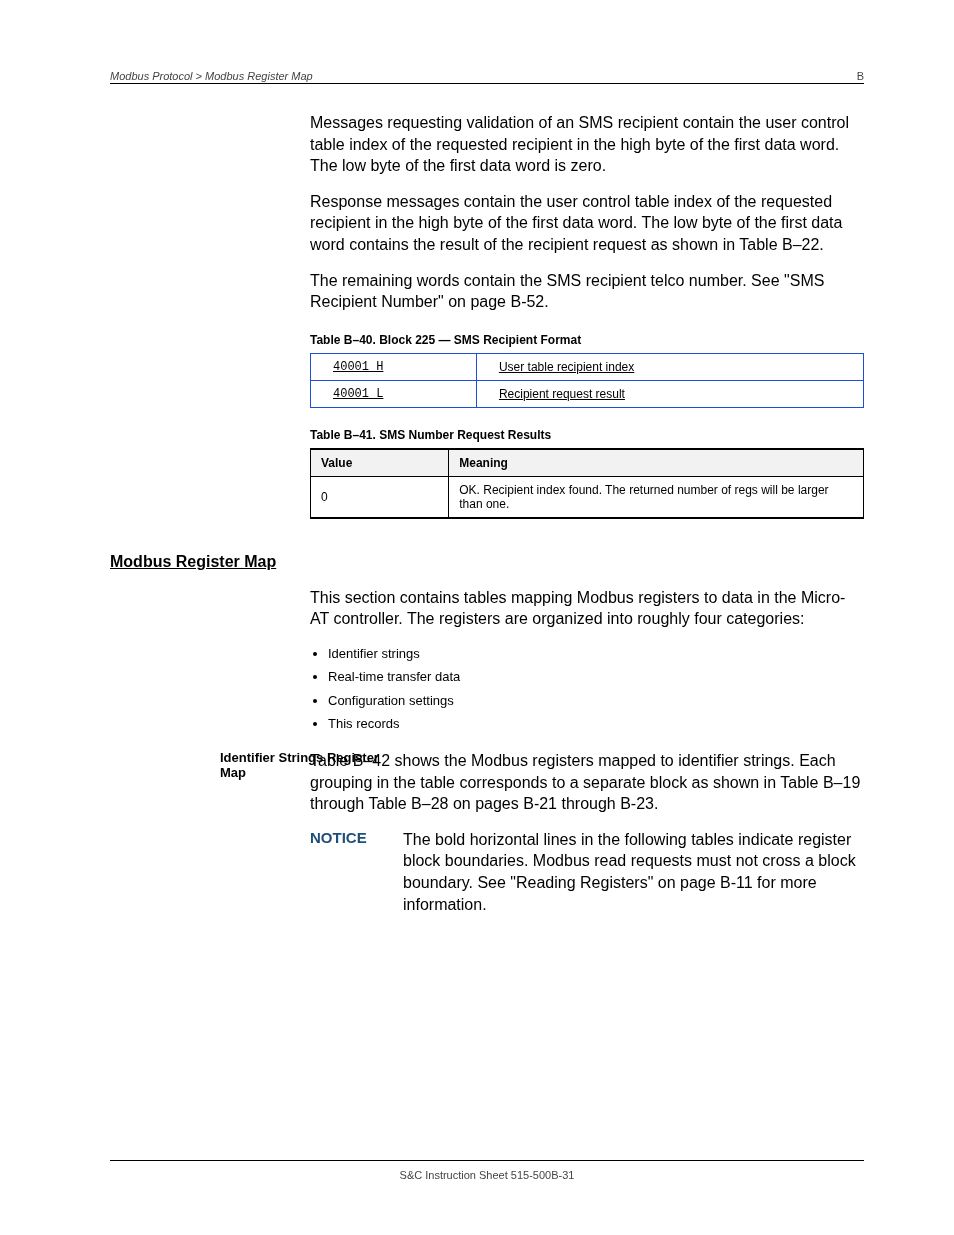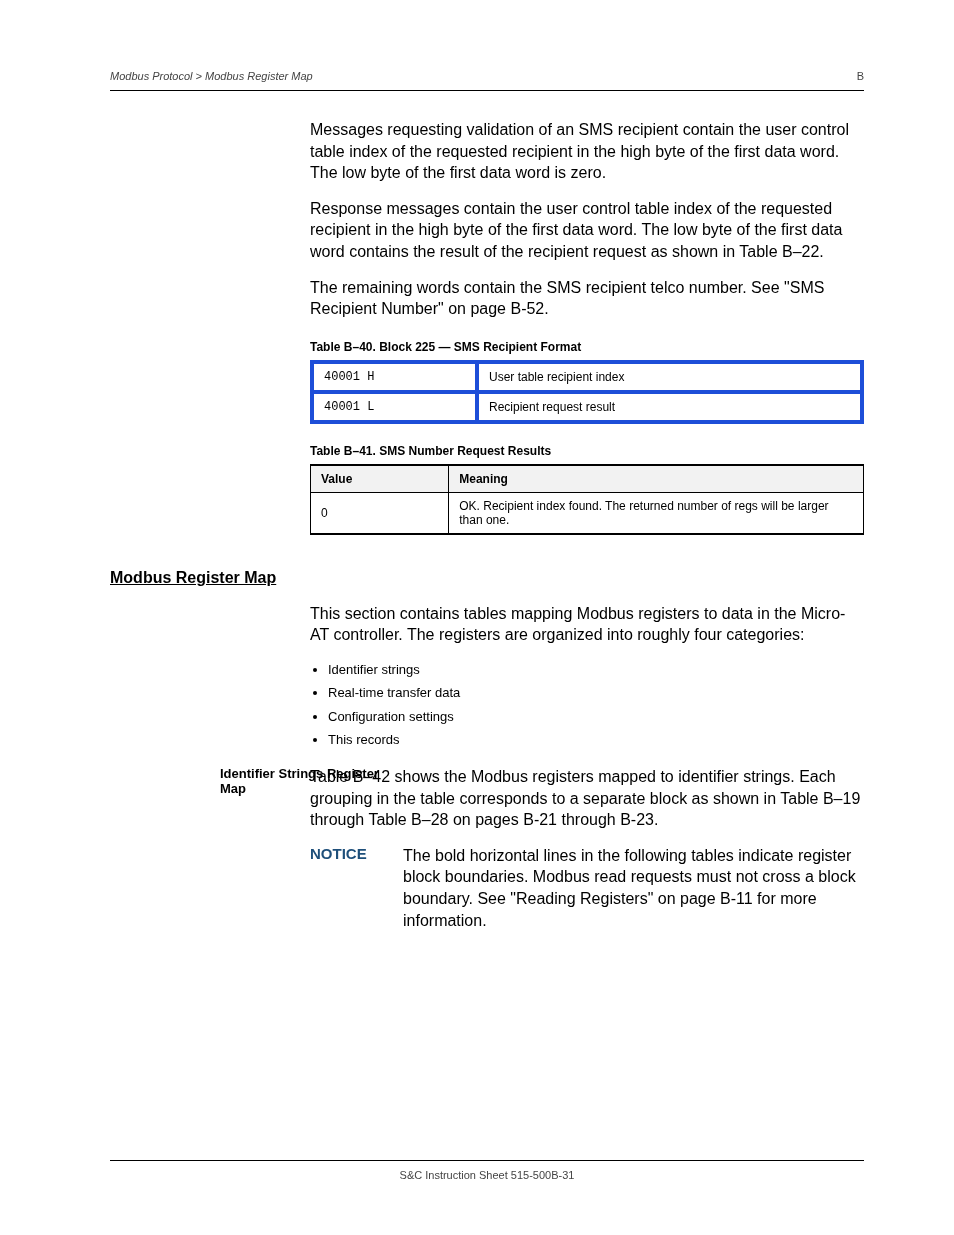--- a/index.html
+++ b/index.html
@@ -16,21 +16,21 @@
     padding: 70px 90px 50px 110px;
     box-sizing: border-box;
     height: 100%;
     position: relative;
   }
   .top-header {
     display: flex;
     justify-content: space-between;
     font-size: 11px;
     color: #444;
-    padding-bottom: 8px;
+    padding-bottom: 1px;
     border-bottom: 1px solid #000;
     margin-bottom: 28px;
   }
   .top-header .left { font-style: italic; }
   .body-area {
     margin-left: 200px;
   }
   .side-heading {
     position: absolute;
     left: 110px;
@@ -52,22 +52,23 @@
     font-size: 12px;
     margin: 20px 0 6px 0;
   }
   table {
     border-collapse: collapse;
     width: 100%;
     font-size: 12px;
     margin-bottom: 14px;
   }
   table.t1 td {
-    border: 4px solid #1d4ed8;
-    padding: 6px 10px;
+    border: 1px solid #1d4ed8;
+    padding: 6px 22px;
+    text-decoration: underline;
   }
   table.t1 td:first-child { width: 30%; font-family: "Courier New", Courier, monospace; }
   table.t2 th, table.t2 td {
     border: 1px solid #000;
     padding: 6px 10px;
     text-align: left;
   }
   table.t2 th {
     background: #f2f2f2;
     font-weight: bold;

